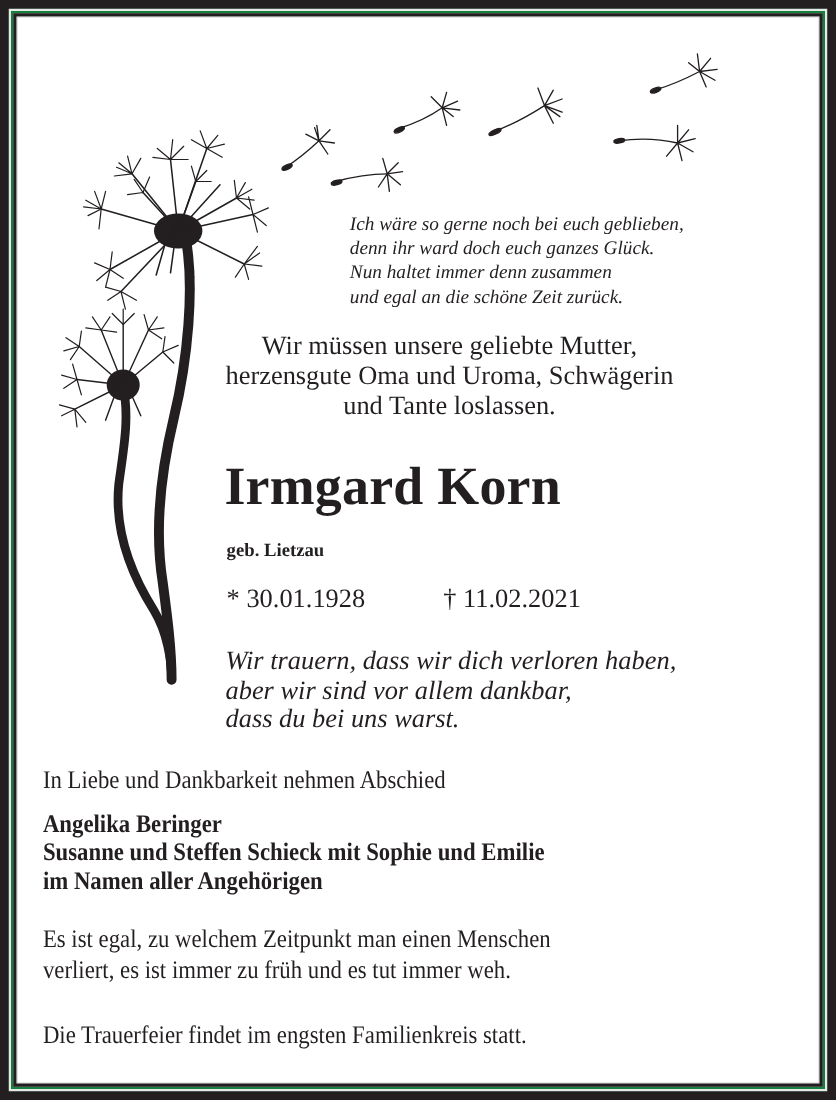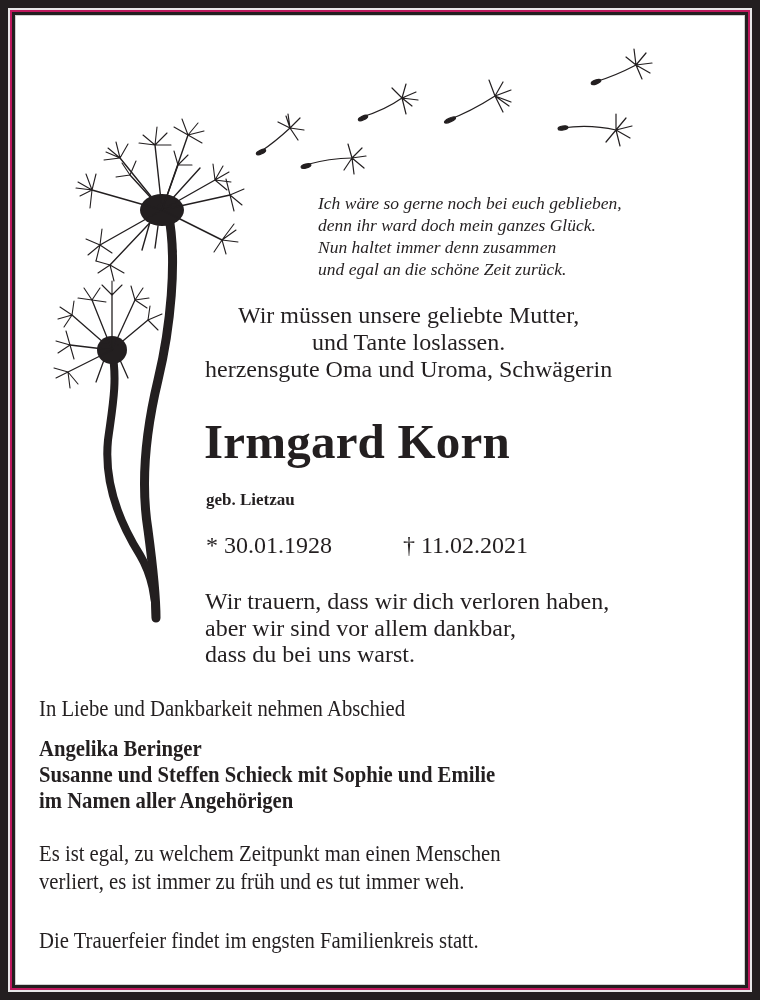--- a/index.html
+++ b/index.html
@@ -1,19 +1,19 @@
 <!DOCTYPE html>
 <html><head>
   <meta charset="utf-8">
   <style>
     * { margin: 0; padding: 0; box-sizing: border-box; }
     html, body { width: 760px; height: 1000px; overflow: hidden; background: #231f20; }
     .frame {
       position: absolute; left: 8px; top: 8px; width: 744px; height: 984px;
-      background: #be185d;
+      background: #15803d;
       border: 2px solid #e8e8e8;
     }
     .inner {
       position: absolute; left: 2px; top: 2px; right: 2px; bottom: 2px;
       background: #ffffff;
       border: 3px solid #231f20;
       box-shadow: inset 0 0 0 1px #d0d0d0;
     }
     .serif { font-family: "Liberation Serif", "DejaVu Serif", serif; color: #231f20; }
     .art { position: absolute; left: 0; top: 0; }
@@ -21,21 +21,21 @@
       position: absolute; left: 318px; top: 192px;
       font-style: italic; font-size: 17.5px; line-height: 22px;
     }
     .poem div, .block div { white-space: nowrap; }
     .intro { position: absolute; left: 205px; top: 302px; font-size: 24px; line-height: 27px; text-align: center; }
     .name { position: absolute; left: 204px; top: 414px; font-size: 49px; font-weight: bold; line-height: 56px; letter-spacing: 0.2px; }
     .birthname { position: absolute; left: 206px; top: 490px; font-size: 17px; font-weight: bold; }
     .dates { position: absolute; left: 206px; top: 532px; font-size: 24px; }
     .dates .died { position: absolute; left: 197px; white-space: nowrap; }
     .dates .born { white-space: nowrap; }
-    .grief { position: absolute; left: 205px; top: 588px; font-size: 24px; line-height: 26.5px; }
+    .grief { position: absolute; left: 205px; top: 588px; font-size: 24px; line-height: 26.5px; font-style: italic; }
     .farewell { position: absolute; left: 39px; top: 696px; font-size: 23px; transform: scaleX(0.9); transform-origin: left; white-space: nowrap; }
     .mourners { position: absolute; left: 39px; top: 736px; font-size: 23px; font-weight: bold; line-height: 26px; transform: scaleX(0.9); transform-origin: left; }
     .quote { position: absolute; left: 39px; top: 840px; font-size: 23px; line-height: 28px; transform: scaleX(0.9); transform-origin: left; }
     .funeral { position: absolute; left: 39px; top: 920px; font-size: 23px; transform: scaleX(0.9); transform-origin: left; white-space: nowrap; }
   </style>
 </head>
 <body>
 
 <div class="frame">
   <div class="inner">
@@ -117,29 +117,29 @@
           <ellipse cx="596" cy="82" rx="5" ry="2" fill="#231f20" transform="rotate(-20 596 82)"></ellipse>
         <path d="M636 65 l-2 -16 M636 65 l10 -12 M636 65 l16 -2 M636 65 l14 8 M636 65 l6 14 M636 65 l-10 -8"></path>
         <path d="M562 128 Q590 124 616 130"></path>
           <ellipse cx="563" cy="128" rx="5" ry="2" fill="#231f20" transform="rotate(-10 563 128)"></ellipse>
         <path d="M616 130 l0 -16 M616 130 l10 -12 M616 130 l16 -4 M616 130 l14 8 M616 130 l4 16 M616 130 l-10 12"></path>
       </g>
     </svg>
 
     <div class="poem serif" style="left:303px; top:177px;">
       <div>Ich wäre so gerne noch bei euch geblieben,</div>
-      <div>denn ihr ward doch mein ganzes Glück.</div>
+      <div>denn ihr ward doch euch ganzes Glück.</div>
       <div>Nun haltet immer denn zusammen</div>
       <div>und egal an die schöne Zeit zurück.</div>
     </div>
 
     <div class="intro serif block" style="left:190px; top:287px;">
       <div>Wir müssen unsere geliebte Mutter,</div>
+      <div>herzensgute Oma und Uroma, Schwägerin</div>
       <div>und Tante loslassen.</div>
-      <div>herzensgute Oma und Uroma, Schwägerin</div>
     </div>
 
     <div class="name serif" style="left:189px; top:399px;text-align:right;">Irmgard Korn</div>
     <div class="birthname serif" style="left:191px; top:475px;">geb. Lietzau</div>
 
     <div class="dates serif" style="left:191px; top:517px;">
       <span class="born">* 30.01.1928</span>
       <span class="died">† 11.02.2021</span>
     </div>
 

